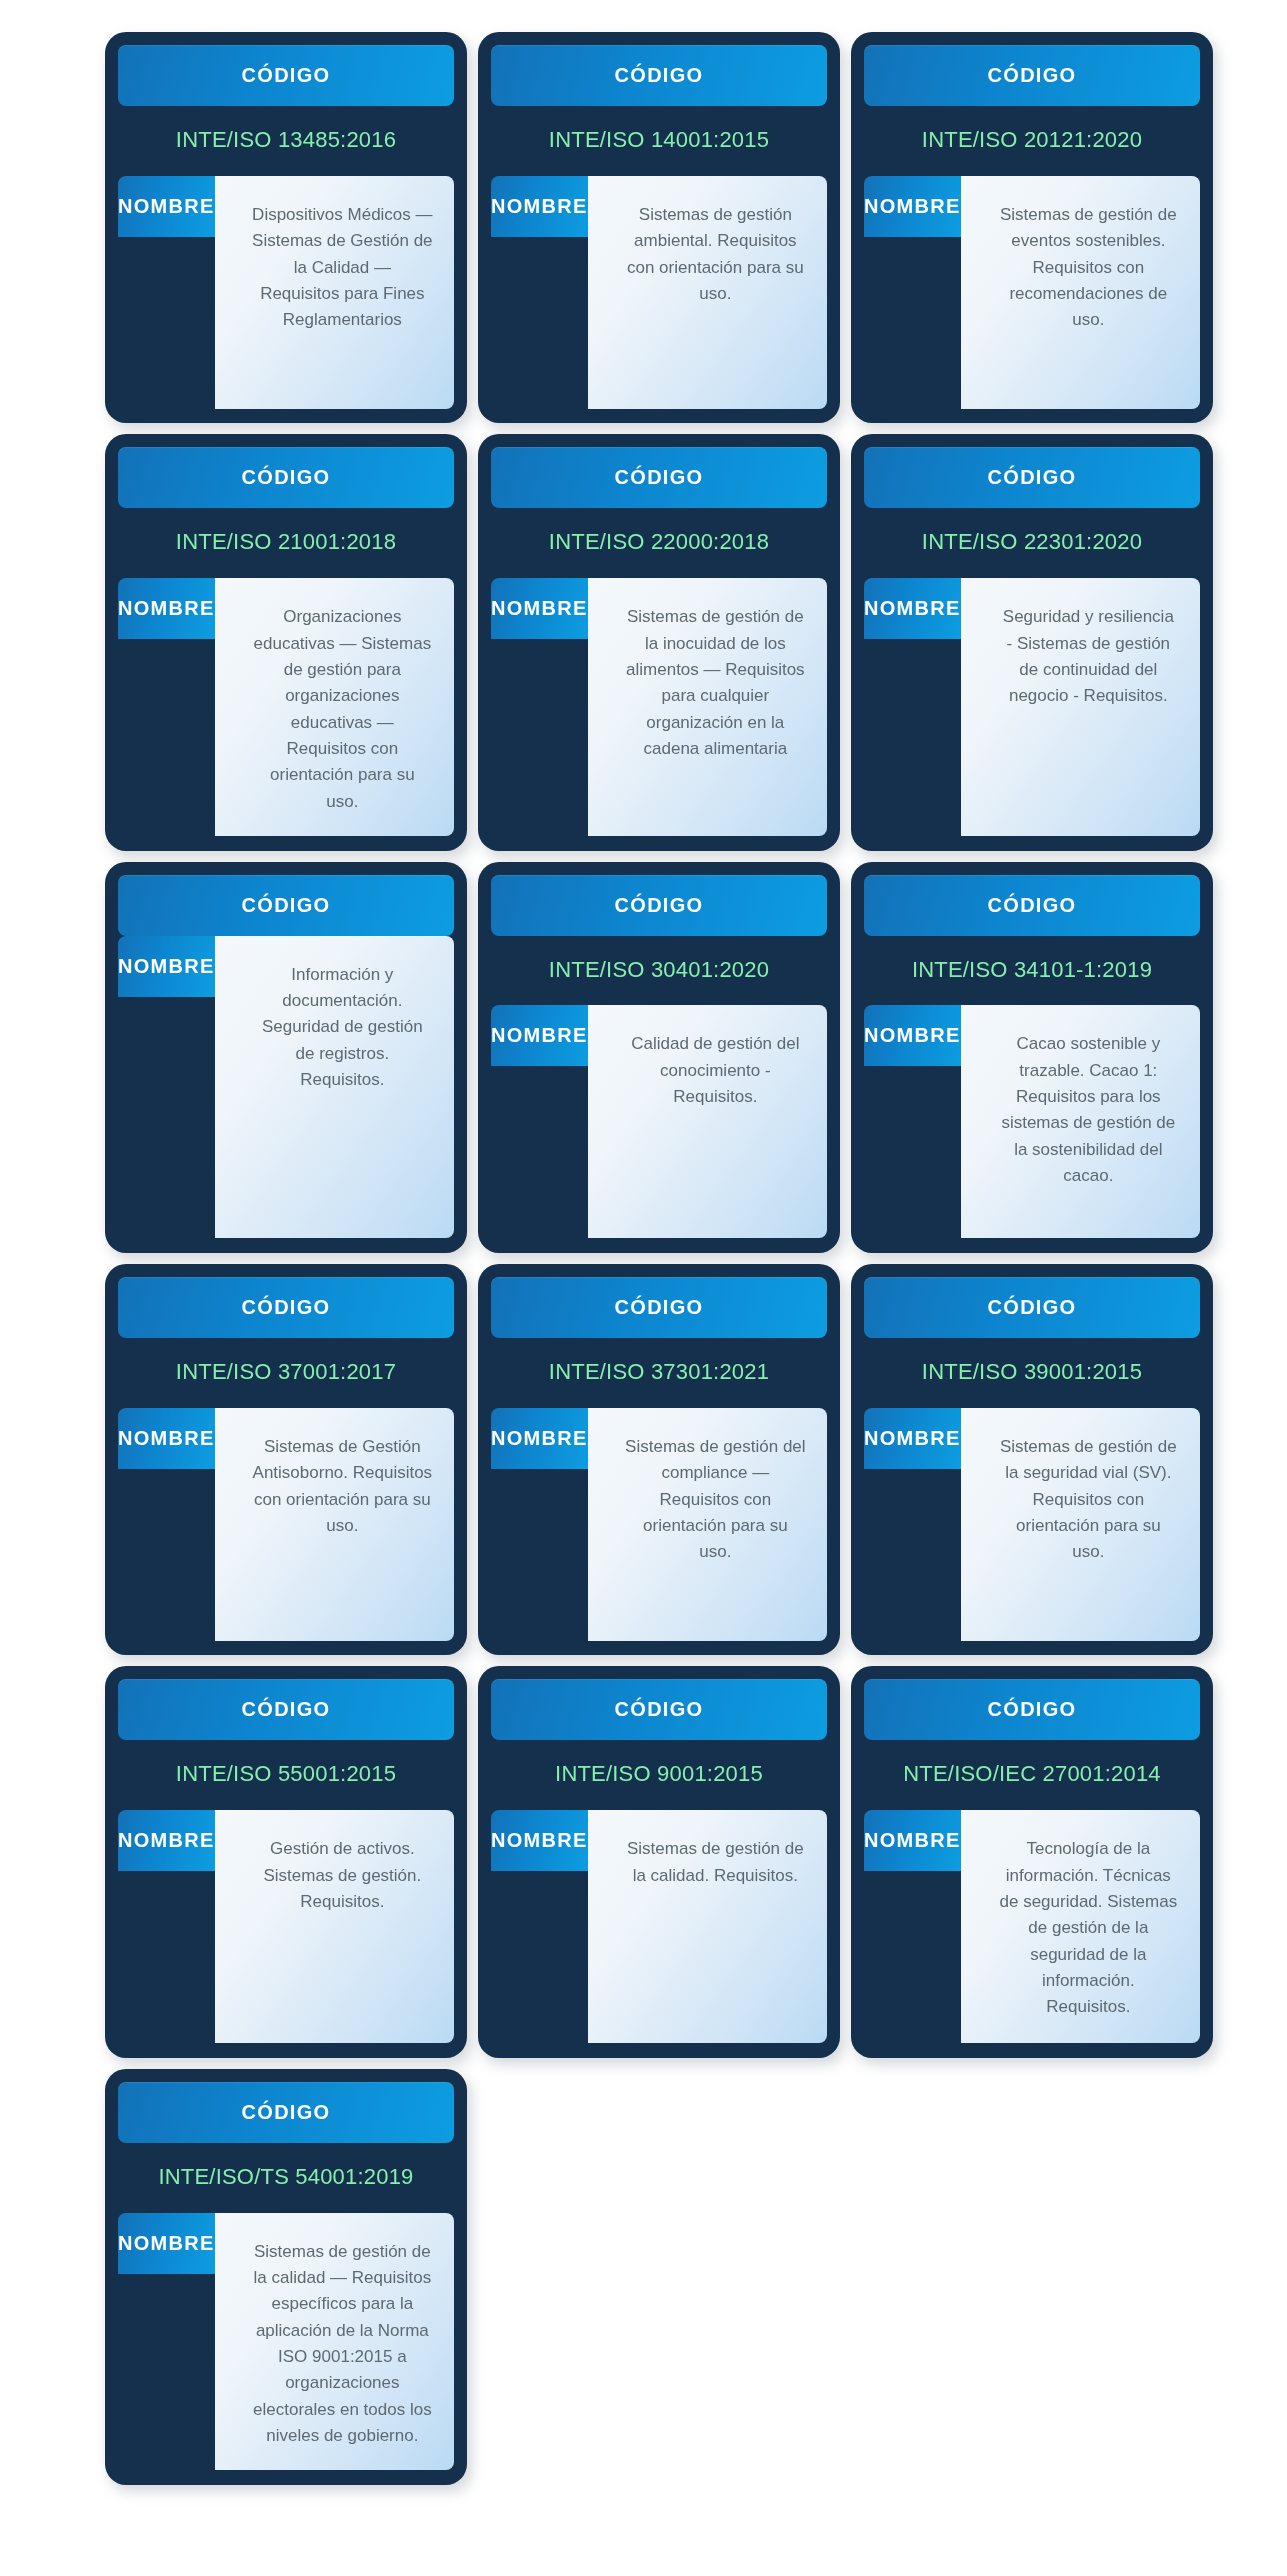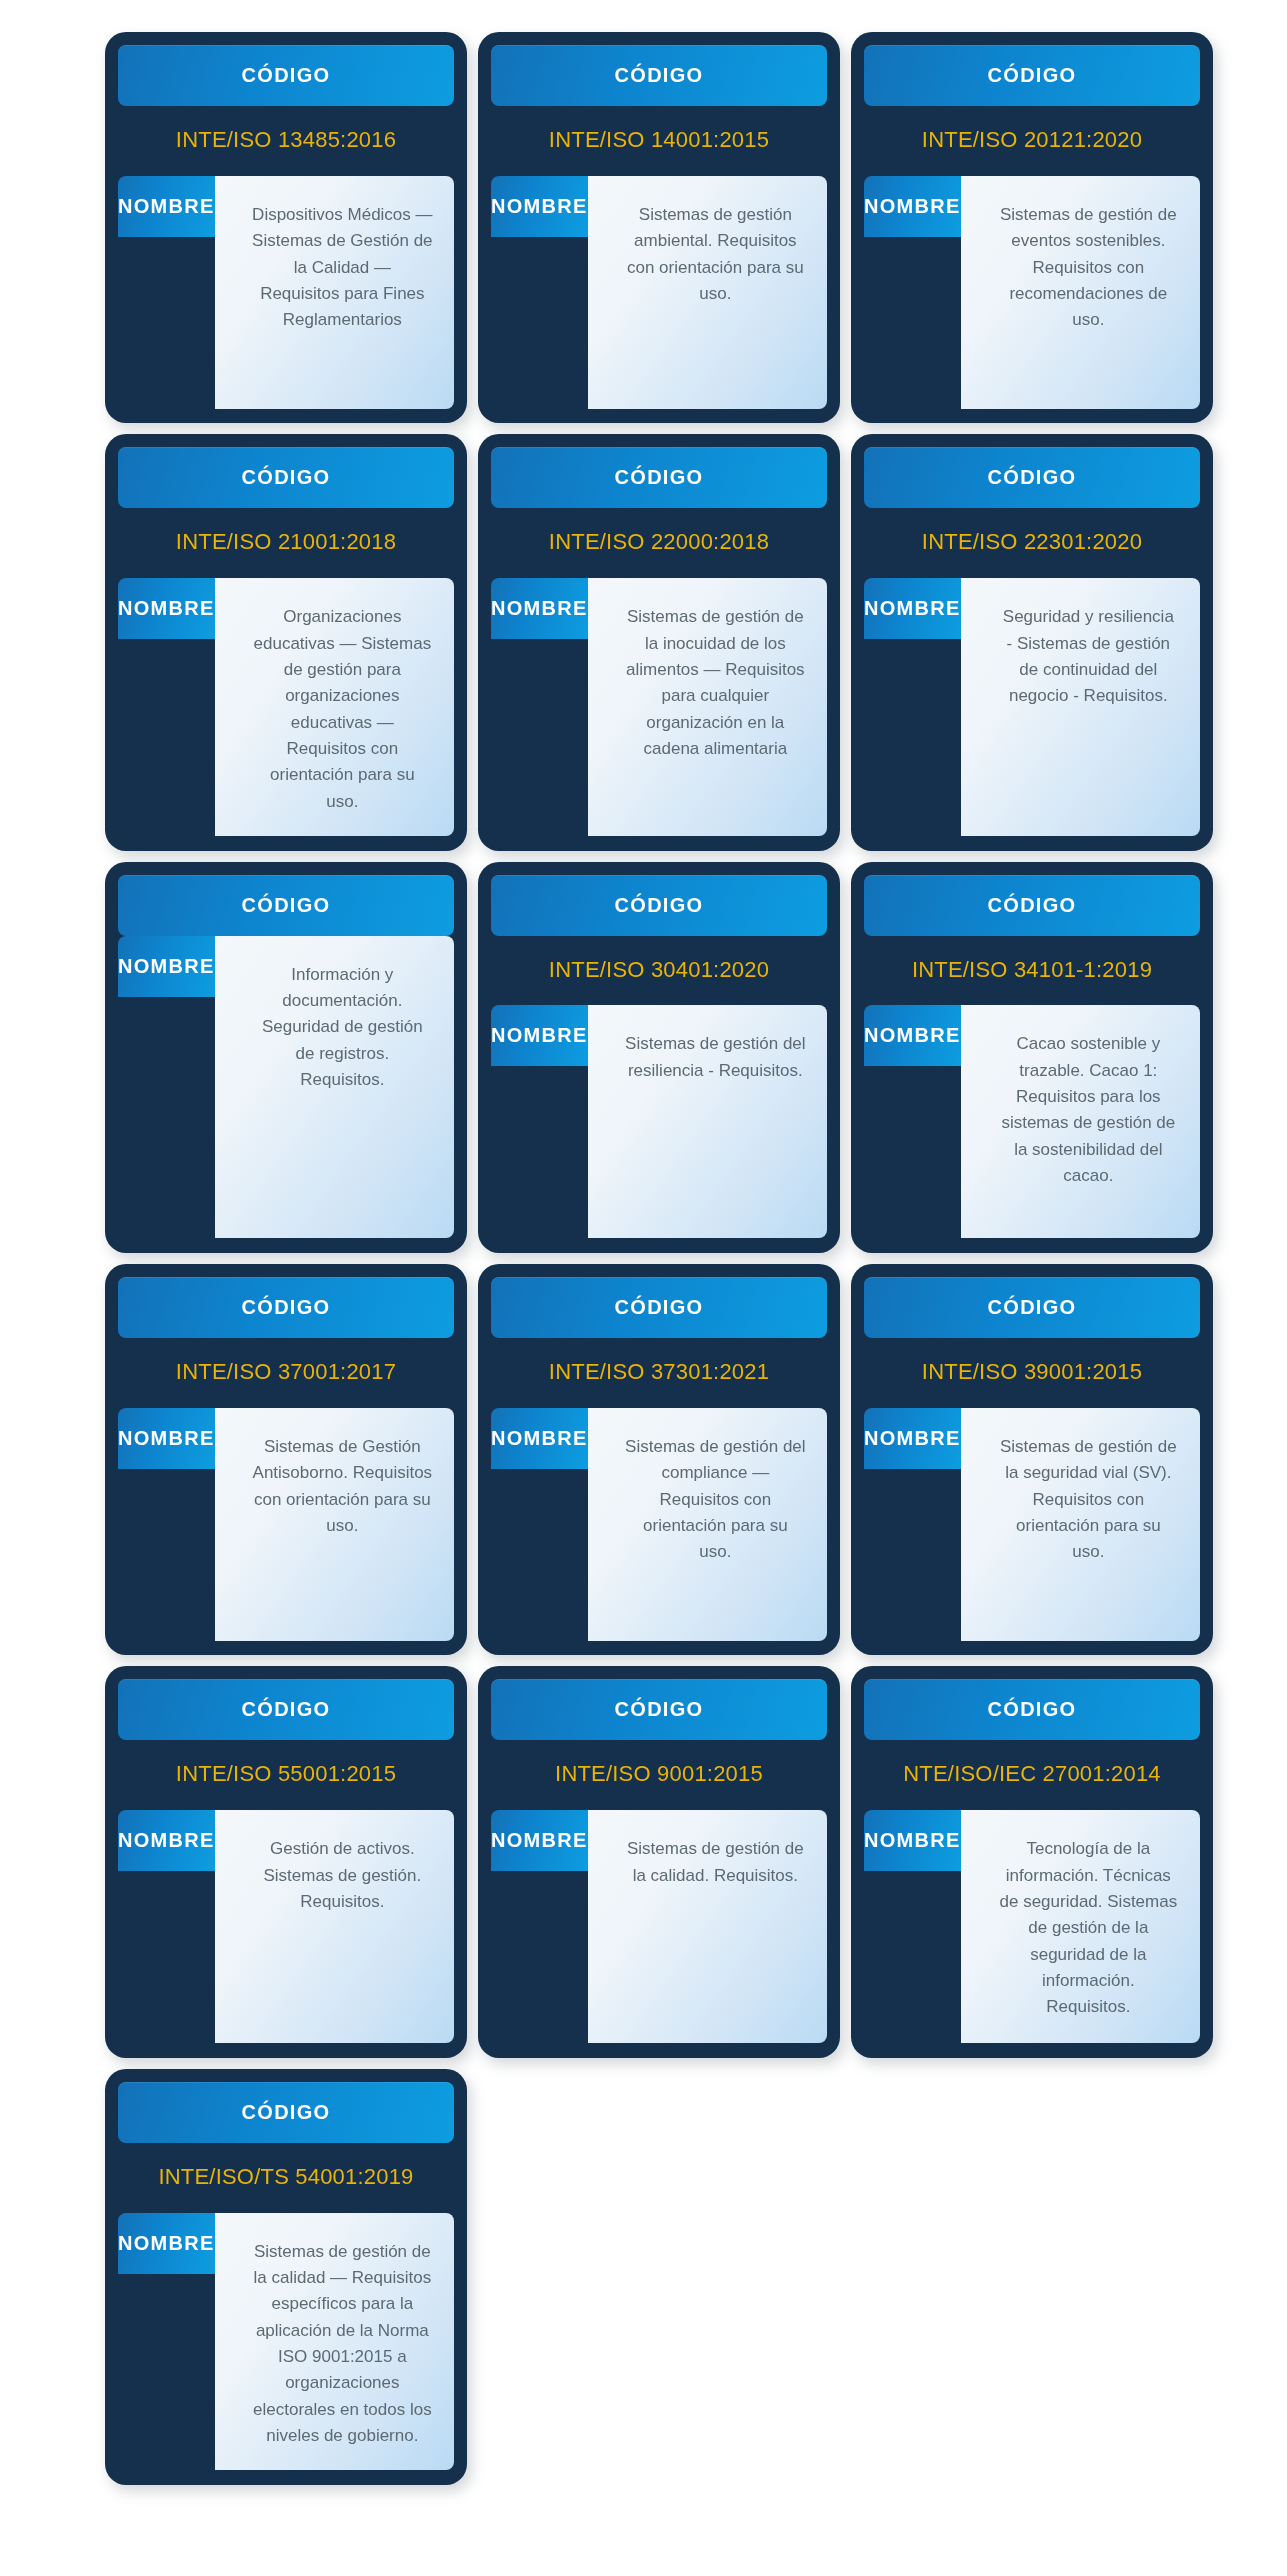--- a/index.html
+++ b/index.html
@@ -48,21 +48,21 @@
 
   .codigo-header .label {
     color: #ffffff;
     font-size: 20px;
     font-weight: bold;
     letter-spacing: 1.3px;
   }
 
   
   .codigo-value {
-    color: #eab308;
+    color: #86efac;
     font-size: 22px;
     text-align: center;
     padding: 21px 3.2px 22.5px 3.2px;
     letter-spacing: 0.2px;
     line-height: 1.2;
   }
 
   
   .nombre-block {
     flex: 1;
@@ -195,21 +195,21 @@
 
   <div class="card">
     <div class="codigo-header">
       <span class="label">CÓDIGO</span>
     </div>
     <div class="codigo-value">INTE/ISO 30401:2020</div>
     <div class="nombre-block">
       <div class="nombre-header">
         <span class="label">NOMBRE</span>
       </div>
-      <div class="nombre-body">Sistemas de gestión del resiliencia - Requisitos.</div>
+      <div class="nombre-body">Calidad de gestión del conocimiento - Requisitos.</div>
     </div>
   </div>
 
   <div class="card">
     <div class="codigo-header">
       <span class="label">CÓDIGO</span>
     </div>
     <div class="codigo-value">INTE/ISO 34101-1:2019</div>
     <div class="nombre-block">
       <div class="nombre-header">

